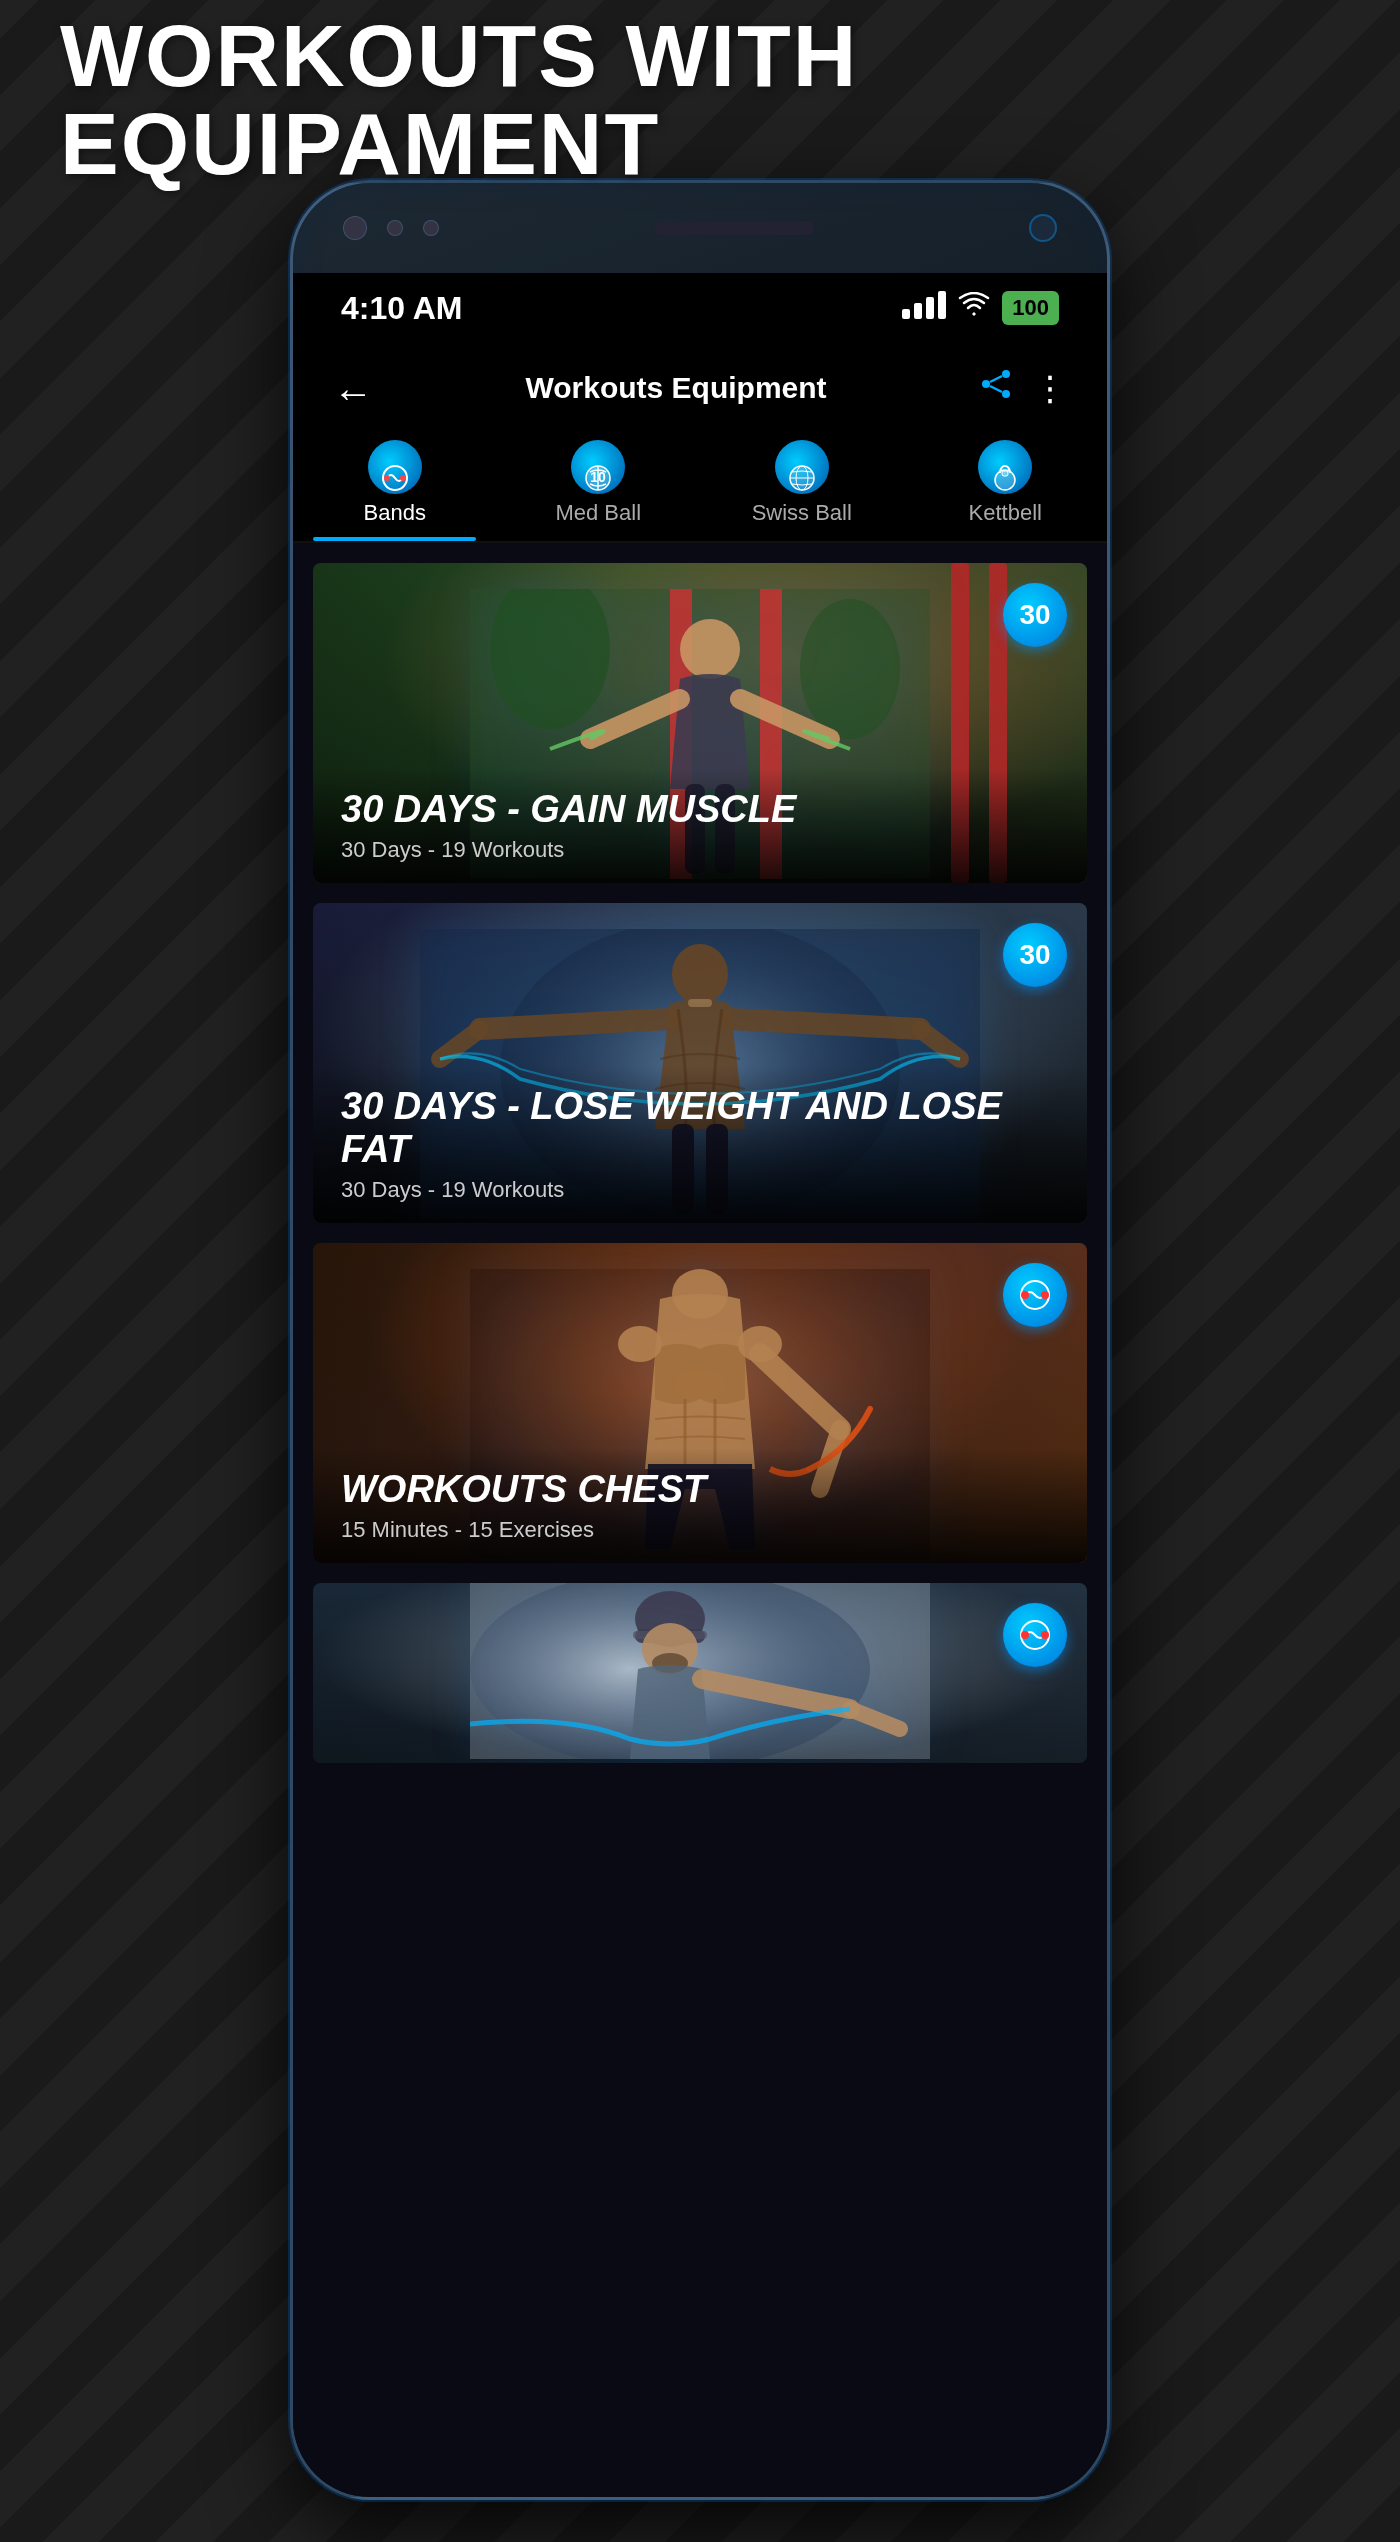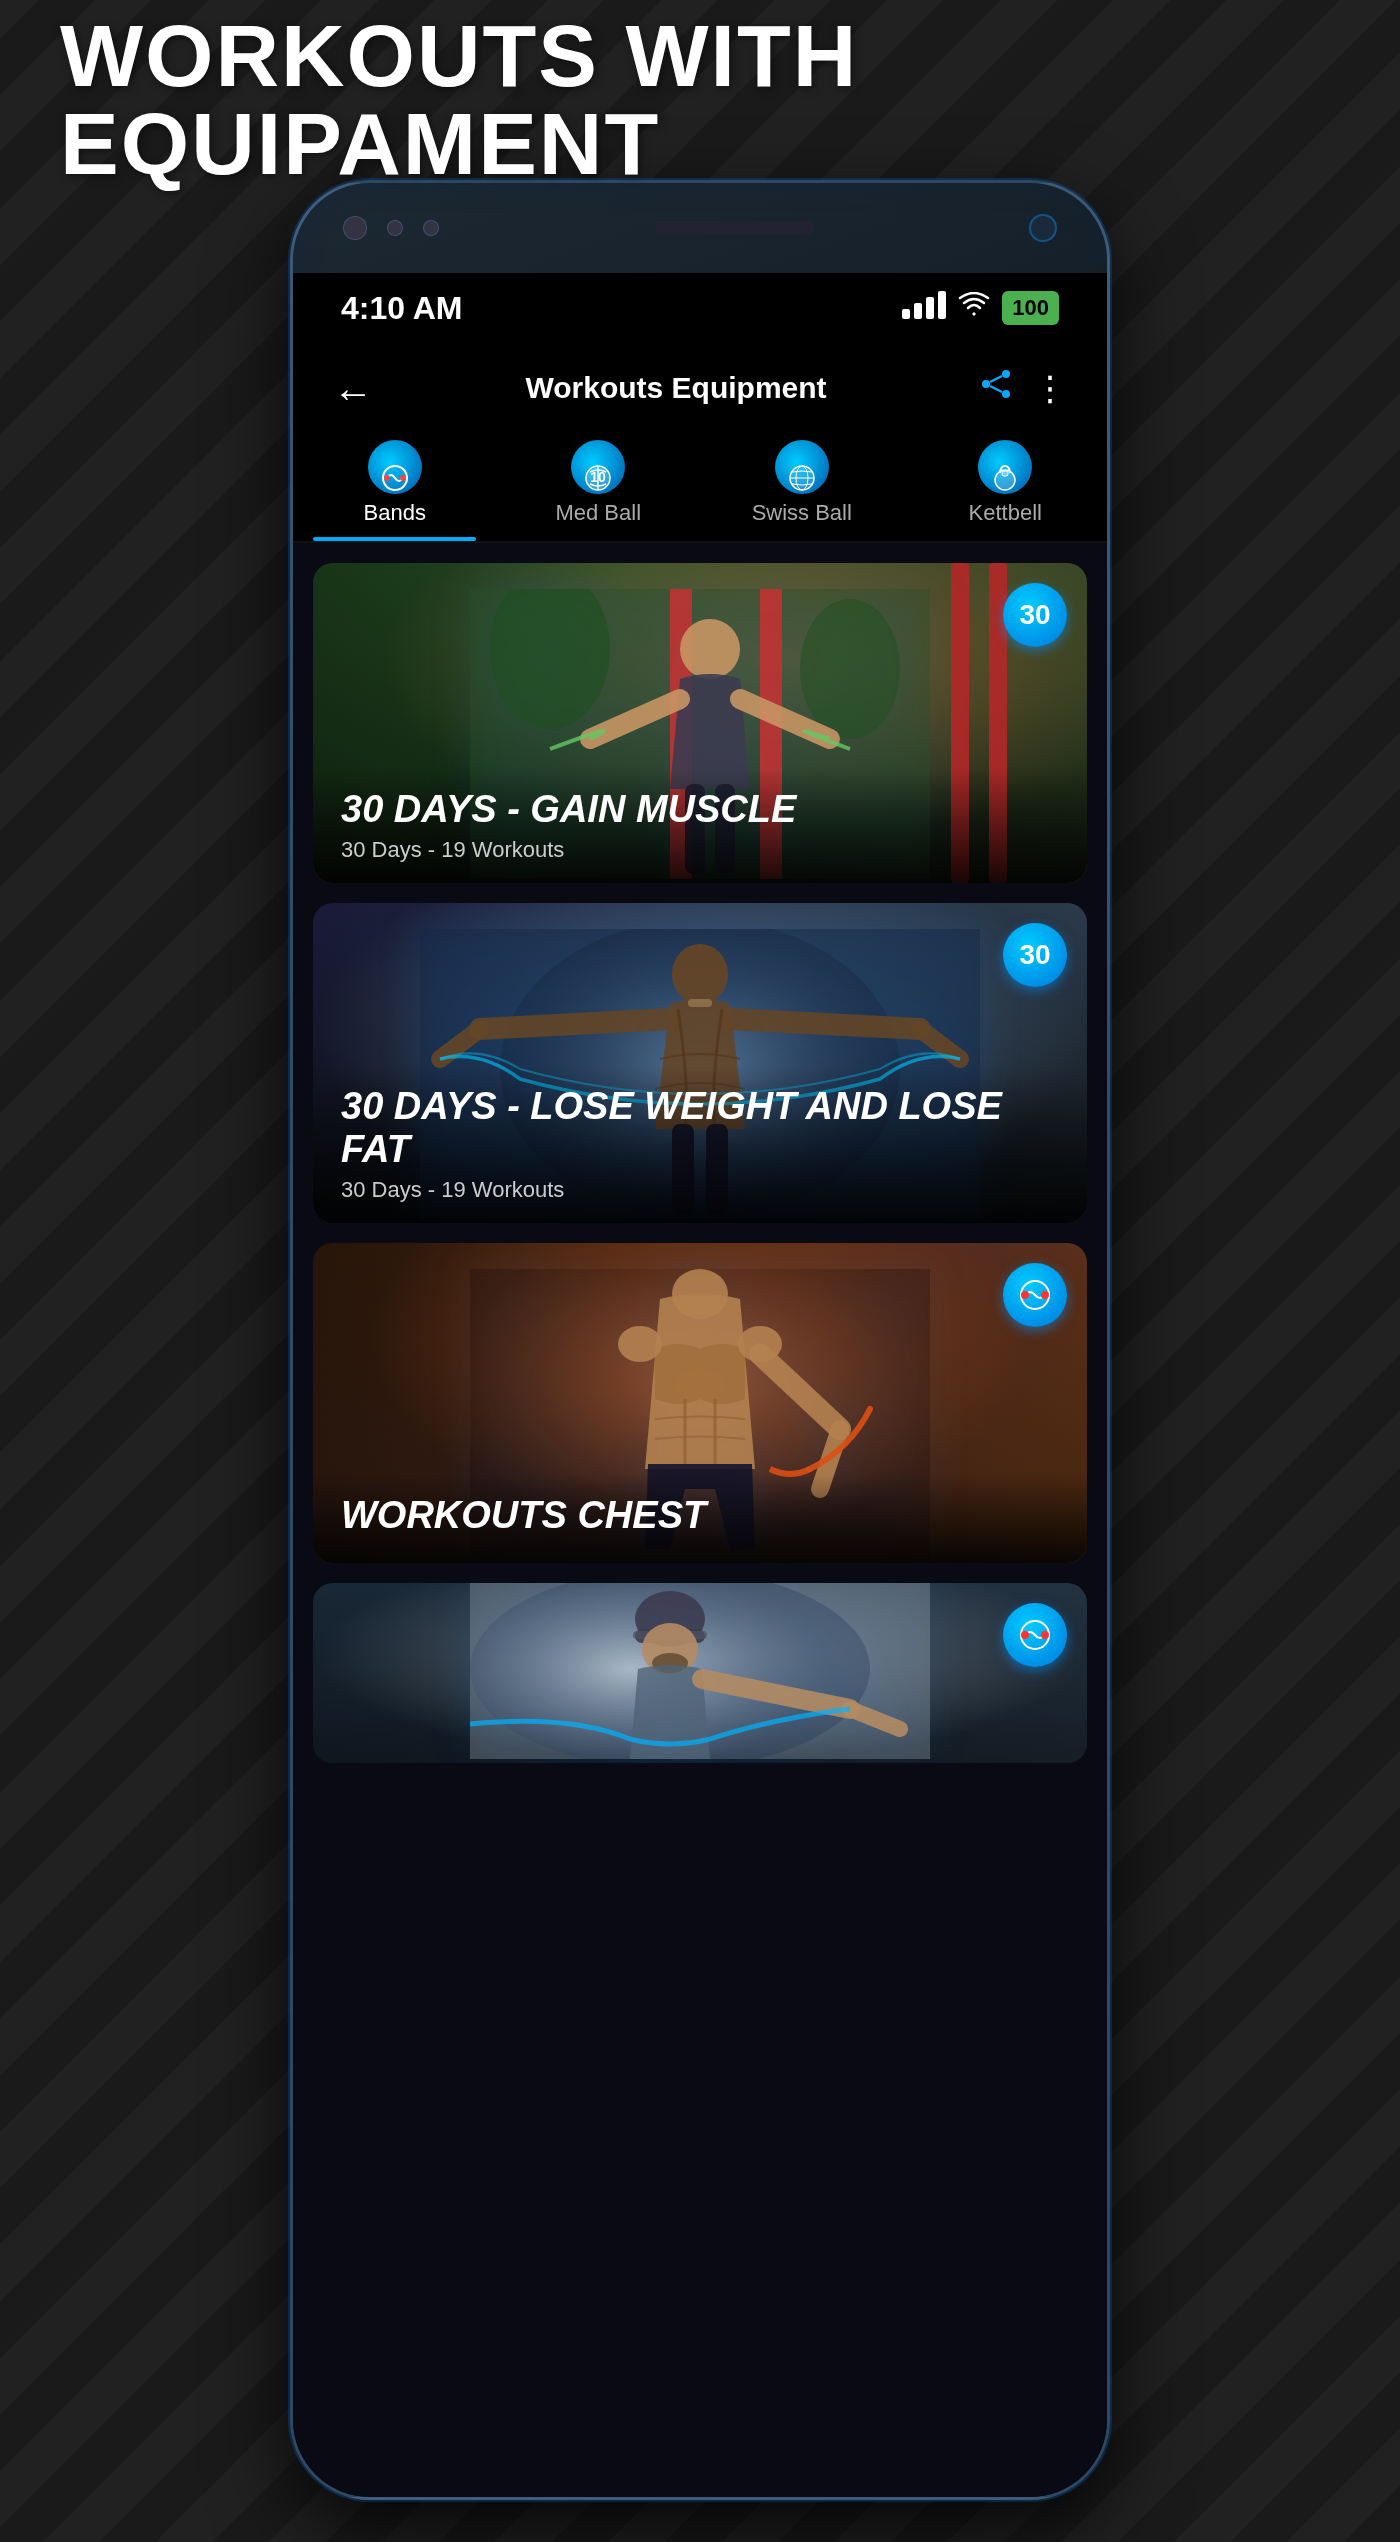--- a/index.html
+++ b/index.html
@@ -301,21 +301,21 @@
       background: #0a0a14;
       overflow: hidden;
       padding: 20px;
       display: flex;
       flex-direction: column;
       gap: 20px;
     }
 
     
     .workout-card {
-      border-radius: 20px;
+      border-radius: 8px;
       overflow: hidden;
       position: relative;
       flex-shrink: 0;
     }
 
     .card-image-area {
       width: 100%;
       height: 320px;
       position: relative;
       display: flex;
@@ -715,20 +715,21 @@
             <svg width="36" height="36" viewBox="0 0 36 36" fill="none">
               <ellipse cx="18" cy="18" rx="14" ry="14" stroke="white" stroke-width="2" fill="none"></ellipse>
               <path d="M8 18 Q13 12 18 18 Q23 24 28 18" stroke="white" stroke-width="2" fill="none"></path>
               <circle cx="8" cy="18" r="4" fill="#ff3333"></circle>
               <circle cx="28" cy="18" r="4" fill="#ff3333"></circle>
             </svg>
           </div>
 
           <div class="card-info">
             <div class="card-title">WORKOUTS CHEST</div>
+            <div class="card-subtitle">15 Minutes - 15 Exercises</div>
           </div>
         </div>
       </div>
 
       <div class="workout-card" style="height: 180px;">
         <div class="card-image-area card-partial" style="height: 180px;">
           <div class="card-bg-img"></div>
 
           <div class="person-silhouette">
             <svg class="person-svg" width="460" height="180" viewBox="0 0 460 180">

